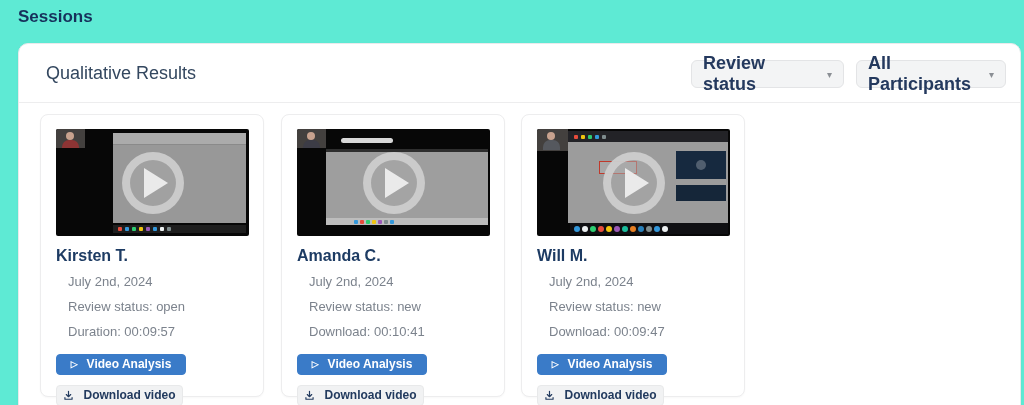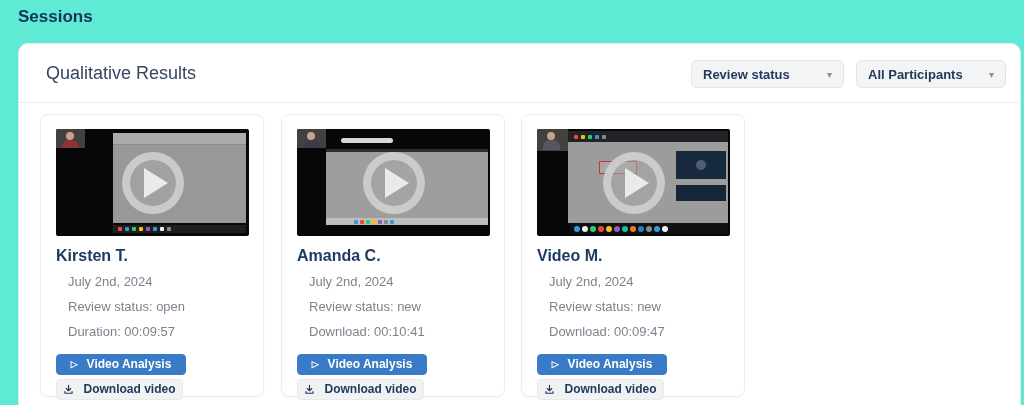--- a/index.html
+++ b/index.html
@@ -20,21 +20,21 @@
                 border:1px solid #dcdddf; border-radius:6px; background:#fff;
                 display:flex; align-items:center; }
   .search-box input { flex:1; border:none; outline:none; background:transparent;
                       font-family:inherit; font-size:12.5px; color:#333; padding:0 6px 0 10px; }
   .search-box input::placeholder { color:#a2a7ad; }
   .search-icon { width:26px; display:flex; align-items:center; justify-content:center; color:#222b45; cursor:pointer; }
 
   .dropdown { position:absolute; top:16px; height:28px; background:#f3f4f5; border:1px solid #e3e4e6;
               border-radius:6px; display:flex; align-items:center; justify-content:space-between;
               padding:0 11px; cursor:pointer; }
-  .dropdown .dd-label { font-size:13px; font-weight:bold; color:#24395e; }
+  .dropdown .dd-label { font-size:18px; font-weight:bold; color:#24395e; }
   .dropdown .caret { font-size:10px; color:#8b8f95; margin-left:8px; }
   .dd-review { left:672px; width:153px; }
   .dd-participants { left:837px; width:150px; }
 
   .cards { position:absolute; top:70px; left:0; right:0; }
   .card { position:absolute; top:0; width:224px; height:283px; background:#fff;
           border:1px solid #ededee; border-radius:8px; box-shadow:0 1px 2px rgba(0,0,0,.03);
           padding:14px 15px 15px; }
   .card-1 { left:21px; } .card-2 { left:262px; } .card-3 { left:502px; }
 
@@ -83,21 +83,21 @@
               border-top:15px solid transparent; border-bottom:15px solid transparent; margin-left:7px; }
 
   .card-name { margin-top:11px; font-size:16px; font-weight:bold; color:#1d3b63; }
   .meta { margin-top:8px; font-size:13px; color:#7c838d; line-height:1.45;margin-left:12px; }
   .meta + .meta { margin-top:6px; }
 
   .btn { display:flex; align-items:center; justify-content:center; gap:9px; height:21px;
          border-radius:4px; font-family:inherit; font-size:12px; font-weight:bold; cursor:pointer; }
   .btn-primary { margin-top:12px; width:130px; background:#3a7bc8; border:1px solid #3a7bc8; color:#fff; }
   .btn-primary .play-glyph { font-size:9px; line-height:1; }
-  .btn-secondary { margin-top:4px; width:127px; background:#f1f2f3; border:1px solid #e8e9ea; color:#223a5e; }
+  .btn-secondary { margin-top:10px; width:127px; background:#f1f2f3; border:1px solid #e8e9ea; color:#223a5e; }
   .dl-icon { display:flex; align-items:center; }
 </style>
 </head>
 <body>
 
 <div class="stage">
 
   <div class="page-title">Sessions</div>
 
   <div class="panel">
@@ -241,21 +241,21 @@
           <div class="webcam">
             <span class="head"></span>
               <span class="body grey"></span>
           </div>
           <div class="play-overlay">
             <div class="play-circle">
                 <div class="play-tri"></div>
               </div>
           </div>
         </div>
-        <div class="card-name">Video M.</div>
+        <div class="card-name">Will M.</div>
         <div class="meta">July 2nd, 2024</div>
         <div class="meta">Review status: new</div>
         <div class="meta">Download: 00:09:47</div>
         <button class="btn btn-primary">
           <span class="play-glyph">▷</span>
           <span>Video Analysis</span>
         </button>
         <button class="btn btn-secondary">
           <span class="dl-icon">
             <svg width="11" height="11" viewBox="0 0 16 16" fill="none" stroke="currentColor" stroke-width="1.7" stroke-linecap="round" stroke-linejoin="round">

